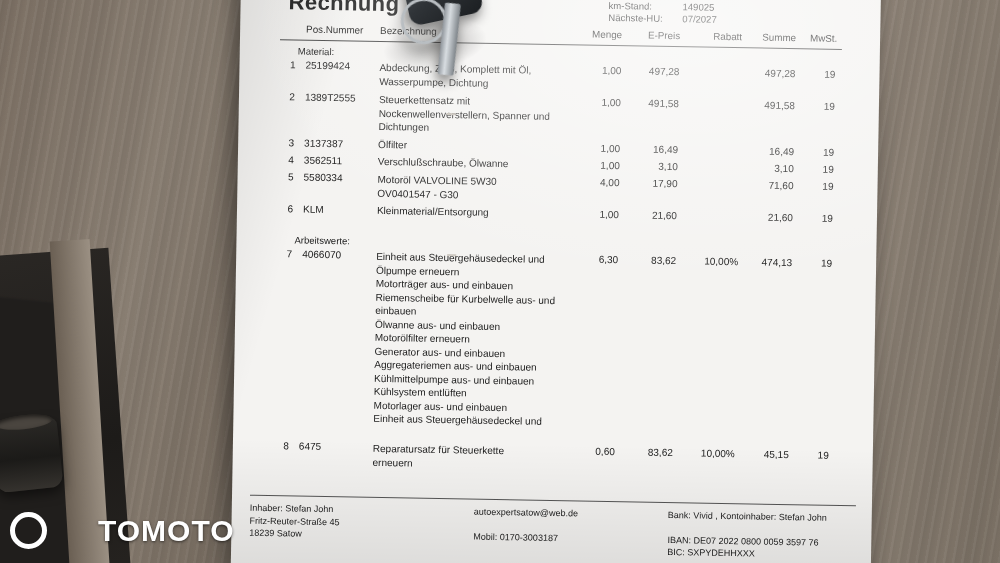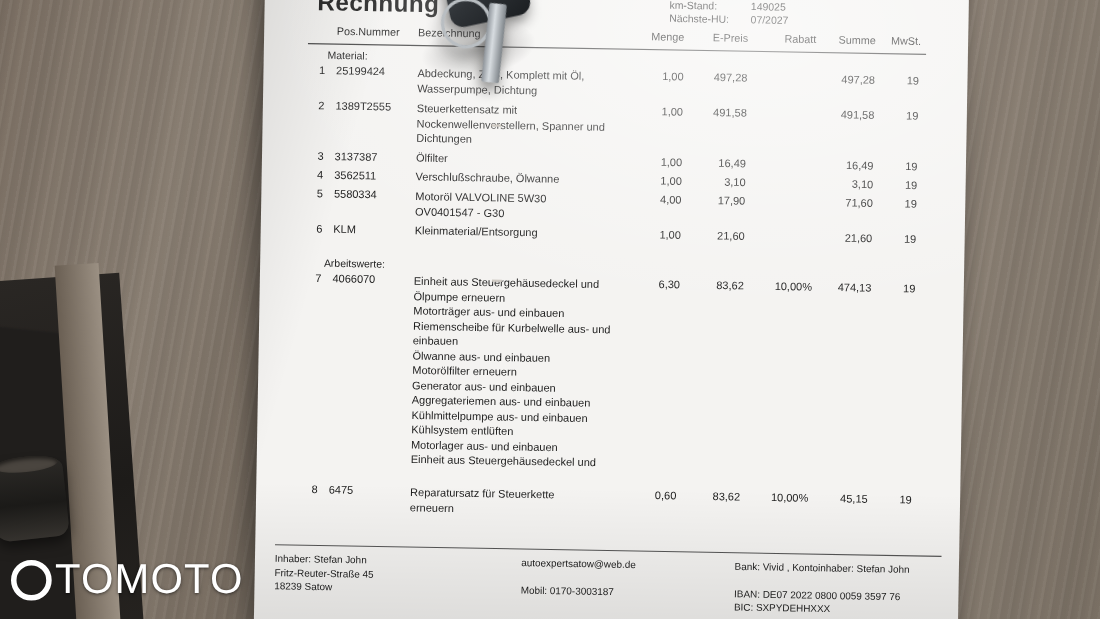--- a/index.html
+++ b/index.html
@@ -250,25 +250,26 @@
     pointer-events: none;
   }
 
   
   .watermark {
     position: absolute;
     left: 10px;
     bottom: 14px;
     display: flex;
     align-items: center;
-    font-size: 38px;
-    font-weight: normal;
+    font-size: 30px;
+    font-weight: bold;
     letter-spacing: 1px;
     color: #ffffff;
     text-shadow: 0 1px 3px rgba(0,0,0,.6);
+    gap: 48px;
   }
   .wm-o {
     display: inline-block;
     width: 27px;
     height: 27px;
     border: 5px solid #ffffff;
     border-radius: 50%;
     margin-right: 3px;
   }
   .small-mark {

